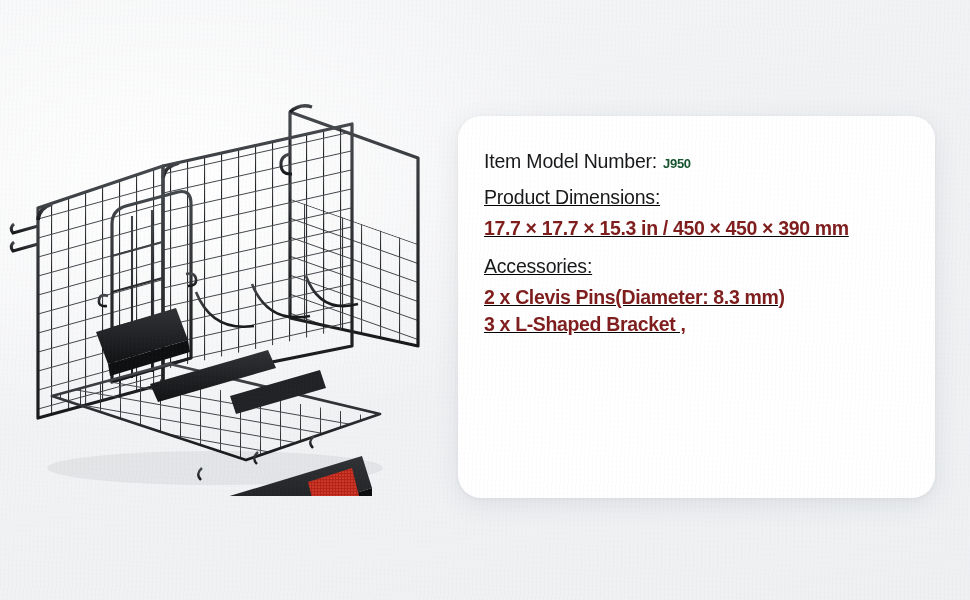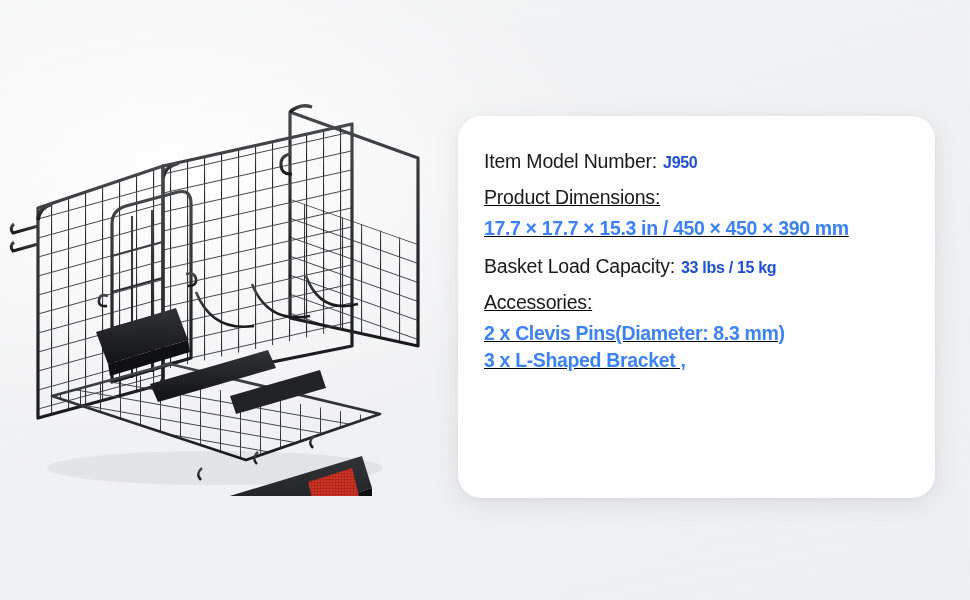--- a/index.html
+++ b/index.html
@@ -56,35 +56,35 @@
     text-align:right;
   }
 
   .spec-label {
     font-size:19.5px;
     font-weight:400;
     color:#17181a;
     letter-spacing:-0.2px;
   }
   .spec-value {
-    font-size:16px;
+    font-size:13px;
     font-weight:700;
-    color:#1d4ed8;
+    color:#14532d;
     letter-spacing:-0.3px;
     margin-left:6px;
   }
 
   
   .spec-block { margin-bottom:12px;text-decoration:underline; }
   .spec-block .spec-label { display:block; margin-bottom:6px; }
   .spec-block-value {
     display:block;
     font-size:19.5px;
     font-weight:700;
-    color:#3b82f6;
+    color:#7f1d1d;
     letter-spacing:-0.35px;
     white-space:nowrap;
     line-height:1.42;
   }
   #accessories-block { margin-bottom:9px; }
 </style>
 </head>
 <body>
 
 <div id="stage">
@@ -217,24 +217,20 @@
       <div class="spec-row">
         <span class="spec-label">Item Model Number:</span>
         <span class="spec-value">J950</span>
       </div>
 
       <div class="spec-block">
         <span class="spec-label">Product Dimensions:</span>
         <span class="spec-block-value">17.7 × 17.7 × 15.3 in / 450 × 450 × 390 mm</span>
       </div>
 
-      <div class="spec-row">
-        <span class="spec-label">Basket Load Capacity:</span>
-        <span class="spec-value">33 lbs / 15 kg</span>
-      </div>
 
 
       <div class="spec-block" id="accessories-block">
         <span class="spec-label">Accessories:</span>
         <span class="spec-block-value">2 x Clevis Pins(Diameter: 8.3 mm)</span>
         <span class="spec-block-value">3 x L-Shaped Bracket ,</span>
       </div>
 
     </div>
   </div>

